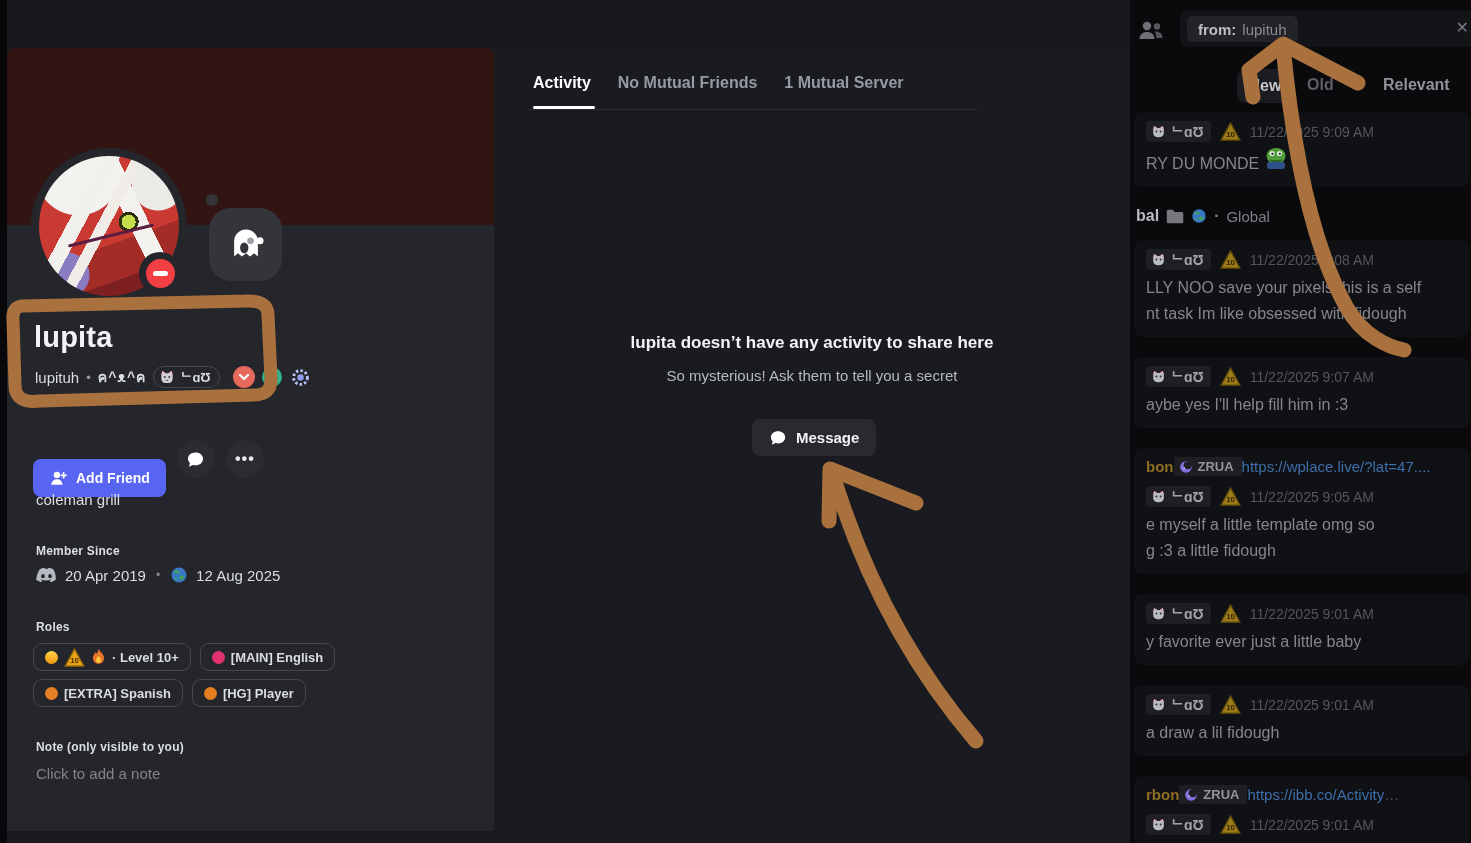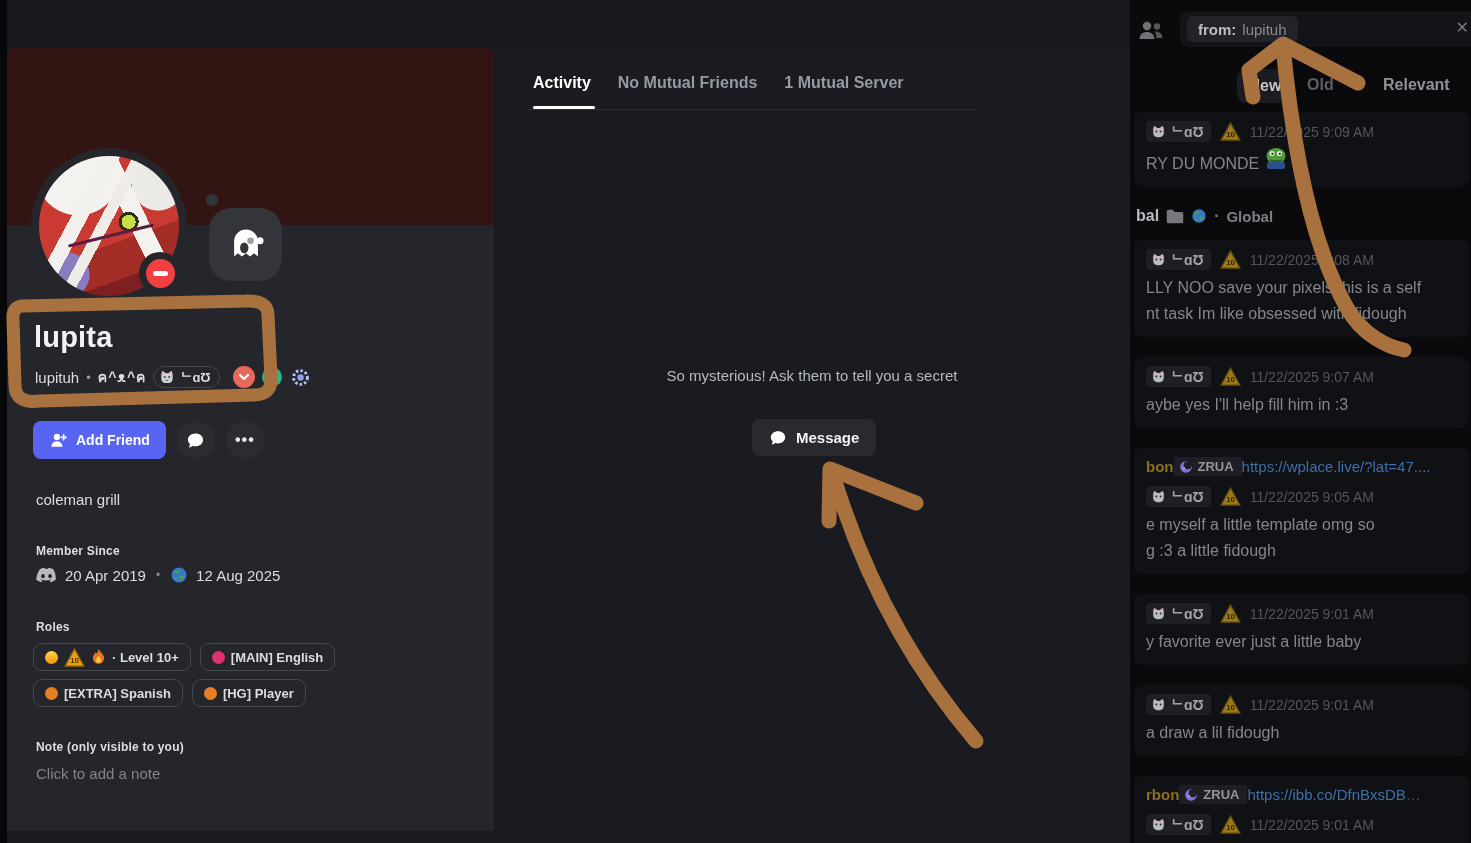--- a/index.html
+++ b/index.html
@@ -35,21 +35,21 @@
   .display-name { position:absolute; left:27px; top:321px; font-size:29px; font-weight:bold; color:#f2f3f5; letter-spacing:.2px; }
   .handle-row { position:absolute; left:28px; top:363px; height:28px; display:flex; align-items:center; gap:7px; font-size:15px; color:#dbdee1; }
   .kaomoji { font-size:14px; font-weight:bold; letter-spacing:1px; }
   .hdot { color:#9a9ca2; font-size:13px; }
   .tag-pill { display:flex; align-items:center; gap:5px; border:1px solid #45474e; border-radius:11px; padding:2px 8px 2px 5px; font-size:13px; font-weight:bold; color:#dbdee1; }
   .pbadge { width:22px; height:22px; border-radius:50%; display:flex; align-items:center; justify-content:center; flex:0 0 auto; }
   .pbadge.coral { background:#e6695c; margin-left:6px; }
   .pbadge.teal  { background:#2eb488; width:20px; height:20px; color:#fff; font-weight:bold; font-size:13px; }
 
   .btn-row { position:absolute; left:26px; top:421px; display:flex; align-items:center; gap:11px; }
-  .btn-add { height:38px; border-radius:8px; background:#5865f2; color:#fff; font-weight:bold; font-size:14px; display:flex; align-items:center; gap:8px; padding:0 16px; border:none; cursor:pointer; }
+  .btn-add { height:38px; border-radius:8px; background:#5865f2; color:#fff; font-weight:bold; font-size:14px; display:flex; align-items:center; gap:8px; padding:0 16px; border:none; cursor:pointer;margin-top:38px; }
   .btn-circ { width:38px; height:38px; border-radius:50%; background:#2b2c31; display:flex; align-items:center; justify-content:center; border:none; cursor:pointer; color:#e8e9eb; }
   .dots { color:#e8e9eb; font-size:16px; font-weight:bold; letter-spacing:1px; }
 
   .about { position:absolute; left:29px; top:491px; font-size:15px; color:#dbdee1; }
   .sec-h { position:absolute; left:29px; font-size:12px; font-weight:bold; color:#dbdee1; letter-spacing:.2px; }
   .member-row { position:absolute; left:29px; top:566px; display:flex; align-items:center; gap:8px; font-size:15px; color:#dbdee1; }
   .mdot { color:#82848a; font-size:12px; margin:0 2px; }
   .roles { position:absolute; left:26px; top:643px; width:460px; display:flex; flex-wrap:wrap; gap:8px 9px; }
   .role-pill { height:28px; border:1px solid #45474e; border-radius:9px; display:flex; align-items:center; gap:6px; padding:0 11px; font-size:13px; font-weight:bold; color:#dbdee1; }
   .dot13 { width:13px; height:13px; border-radius:50%; }
@@ -85,21 +85,21 @@
   .mtext { font-size:16px; color:#84868c; line-height:26px; margin-top:5px; display:flex; flex-wrap:wrap; align-items:flex-end; gap:0 4px; }
   .mline { display:block; width:100%; white-space:nowrap; overflow:hidden; }
   .ctx { display:flex; align-items:center; margin:0 0 10px 0; font-size:15px; white-space:nowrap; overflow:hidden; }
   .gold { font-weight:bold; color:#8d6e22; }
   .zpill { background:#1e1f24; border-radius:0; padding:2px 8px 2px 5px; display:flex; align-items:center; gap:5px; font-size:13px; font-weight:bold; color:#94969c; flex:0 0 auto; }
   .clink { color:#3e6fa9; overflow:hidden; text-overflow:clip; }
   .cell { color:#54565c; }
   .chead { display:flex; align-items:center; gap:7px; margin:9px 0 15px 2px; }
   .cname { font-size:16px; font-weight:bold; color:#b9bbc0; }
   .csep { color:#7d8086; font-weight:bold; }
-  .cserver { font-size:15px; font-weight:bold; color:#7d8086; }
+  .cserver { font-size:15px; font-weight:normal; color:#7d8086; }
 
   .annotations { position:absolute; left:0; top:0; width:1471px; height:843px; z-index:60; pointer-events:none; }
 
   .warn-badge { position:relative; width:21px; height:19px; flex:0 0 auto; }
   .warn-badge svg { display:block; }
   .frog { display:inline-block; }
 </style>
 </head>
 <body>
 
@@ -228,20 +228,21 @@
   <div class="note-text">Click to add a note</div>
 
   <div class="tabs">
     <span class="tab active">Activity</span>
     <span class="tab">No Mutual Friends</span>
     <span class="tab">1 Mutual Server</span>
   </div>
   <div class="tab-underline"></div>
   <div class="tab-divider"></div>
 
+  <div class="empty-title">lupita doesn’t have any activity to share here</div>
   <div class="empty-sub">So mysterious! Ask them to tell you a secret</div>
   <button class="btn-message">
     <svg width="18" height="18" viewBox="0 0 24 24">
       <path d="M12 3 C6.5 3 2.5 6.6 2.5 11 c0 2 .9 3.9 2.4 5.3 L4 21 l4.5-2.2 c1.1 .3 2.3 .5 3.5 .5 c5.5 0 9.5-3.6 9.5-8.3 S17.5 3 12 3 z" fill="#fff"></path>
     </svg>
     <span>Message</span>
   </button>
 </div>
 
 <div class="panel">
@@ -438,21 +439,21 @@
         <div class="ctx">
           <span class="gold">rbon</span>
           <span class="zpill">
             <svg width="14" height="14" viewBox="0 0 24 24">
               <circle cx="12" cy="12" r="10" fill="#8572e0"></circle>
               <circle cx="15" cy="9" r="7" fill="#1e1f24"></circle>
               <circle cx="9" cy="14" r="1.6" fill="#c9c0f5"></circle>
             </svg>
             <span>ZRUA</span>
           </span>
-          <span class="clink">https://ibb.co/DfnBxsDB</span>
+          <span class="clink">https://ibb.co/Activity</span>
           <span class="cell">…</span>
         </div>
         <div class="arow">
           <span class="apill">
             <svg width="15" height="15" viewBox="0 0 24 24">
               <path d="M3.5 9 L5 3 L10 6.2 H14 L19 3 L20.5 9 V14.5 A7 7 0 0 1 13.8 21 H10.2 A7 7 0 0 1 3.5 14.5 Z" fill="#b9bbc2"></path>
               <path d="M3.5 9 L5 3 L10 6.2 Z M20.5 9 L19 3 L14 6.2 Z" fill="#d8aab4"></path>
               <circle cx="8.6" cy="12" r="1.5" fill="#2c2d31"></circle>
               <circle cx="15.4" cy="12" r="1.5" fill="#2c2d31"></circle>
             </svg>

